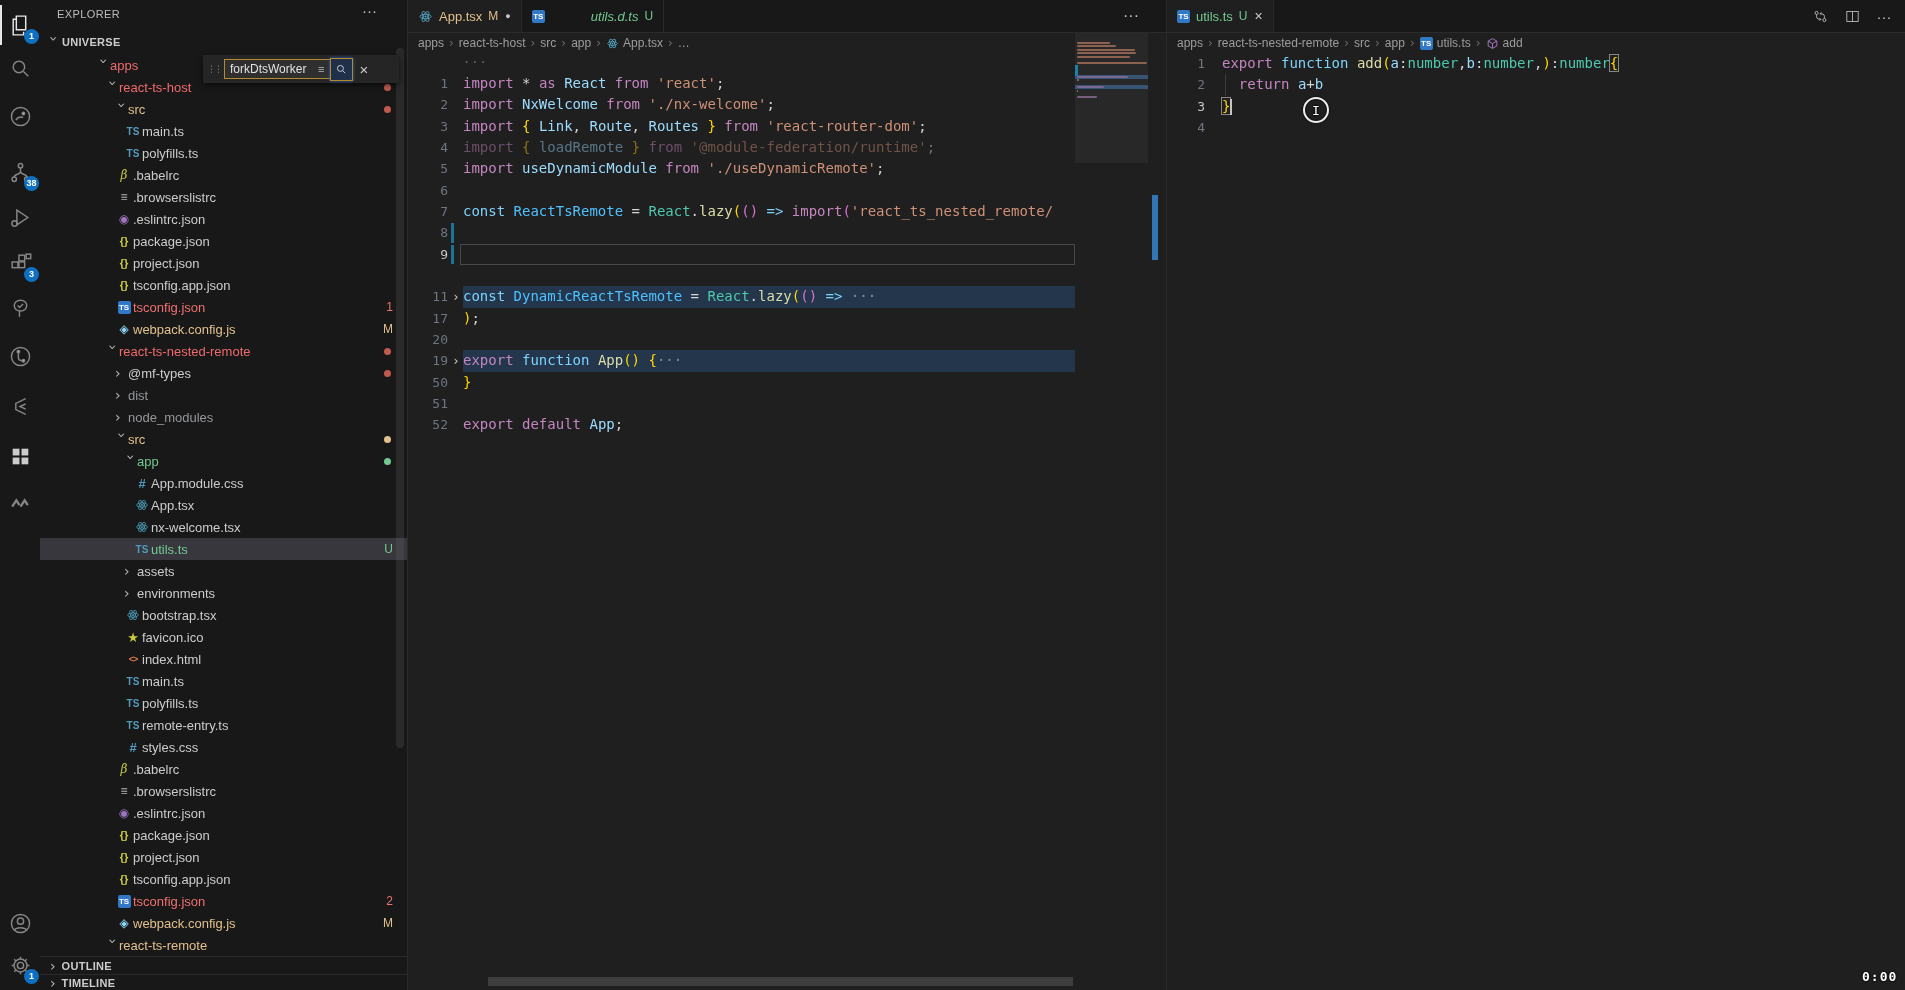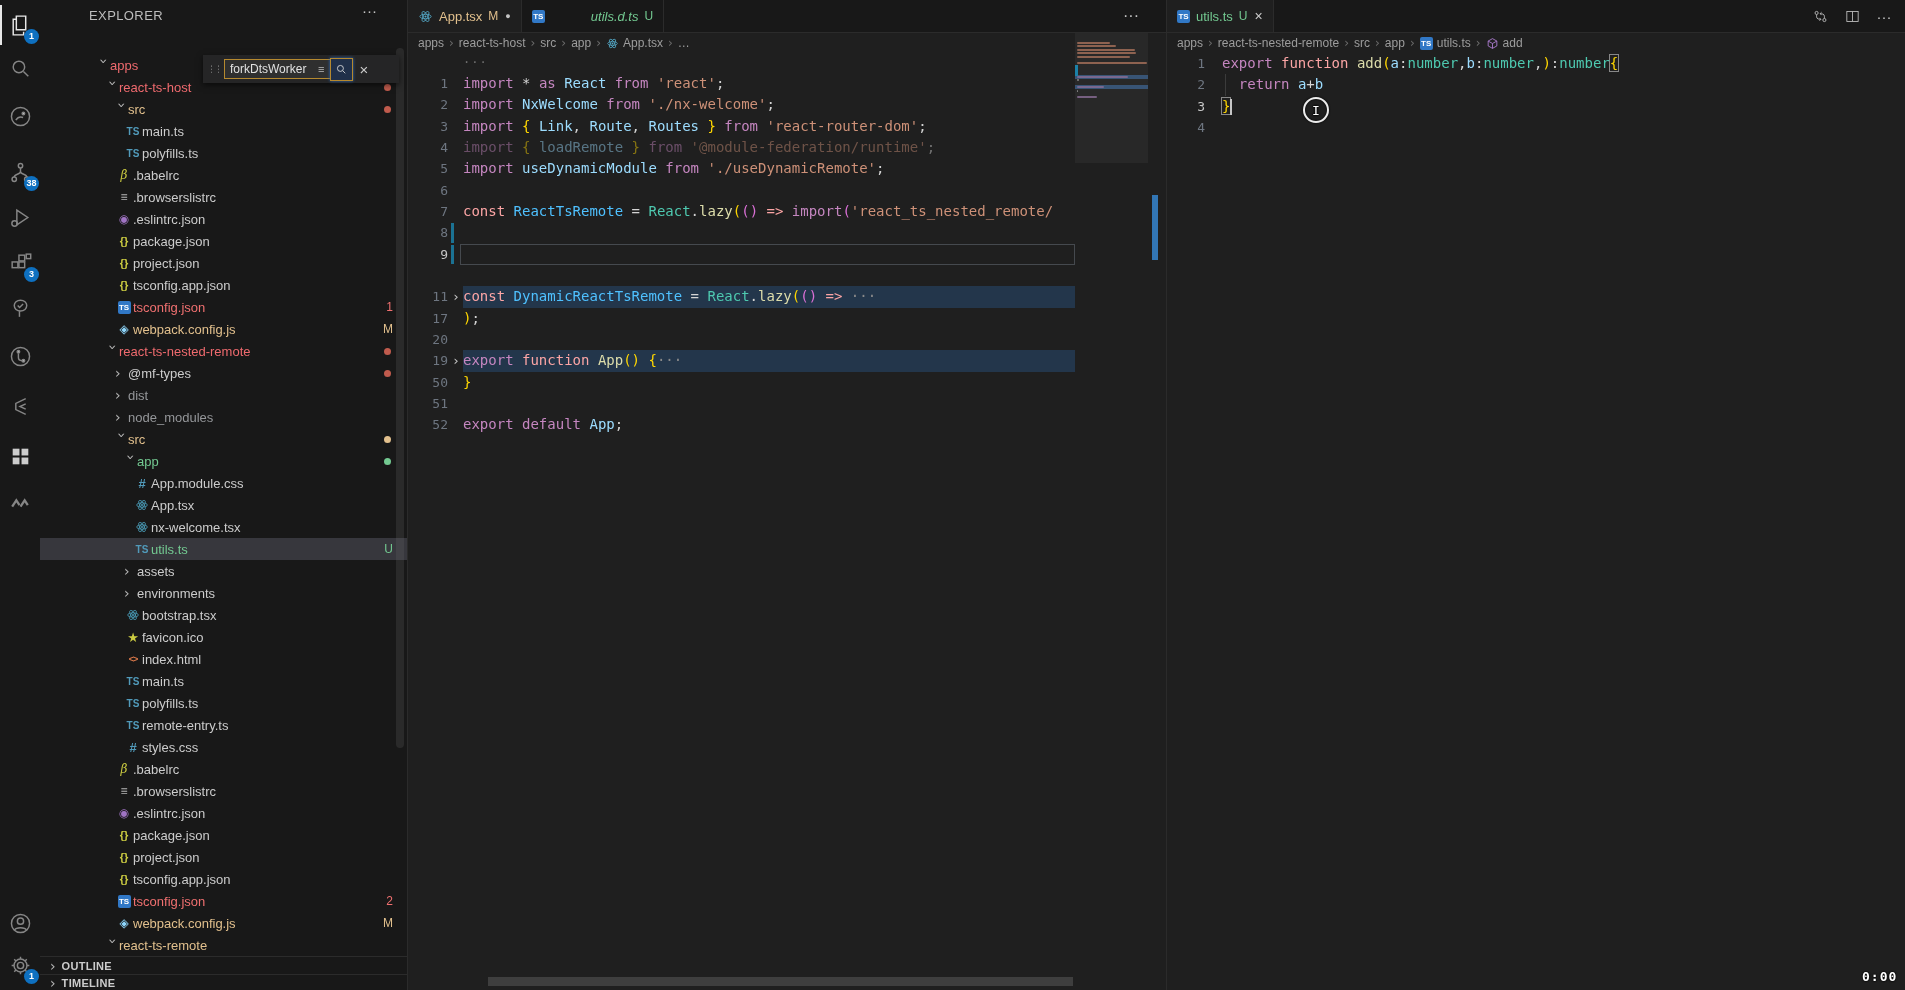--- a/index.html
+++ b/index.html
@@ -10,21 +10,21 @@
   #activitybar{position:absolute;left:0;top:0;width:40px;height:990px;background:#181818;border-right:1px solid #2b2b2b;}
   .ab-item{position:absolute;left:0;width:40px;height:40px;display:flex;align-items:center;justify-content:center;cursor:pointer;}
   .ab-item svg{width:25px;height:25px;stroke:#868686;fill:none;stroke-width:1.4;}
   .ab-item.active svg{stroke:#e7e7e7;}
   .ab-item.active{box-shadow:inset 2px 0 0 #e7e7e7;}
   .ab-badge{position:absolute;right:1px;bottom:1px;min-width:15px;height:15px;border-radius:9px;background:#0e70c0;color:#fff;
             font-size:9px;line-height:15px;text-align:center;padding:0 2px;box-sizing:border-box;font-weight:bold;}
   
   #sidebar{position:absolute;left:40px;top:0;width:368px;height:990px;background:#181818;border-right:1px solid #2b2b2b;box-sizing:border-box;}
   #sb-header{position:absolute;left:0;top:0;width:100%;height:30px;}
-  #sb-title{position:absolute;left:17px;top:8px;font-size:13px;color:#bdbdbd;letter-spacing:0.4px;margin-left:32px;}
+  #sb-title{position:absolute;left:17px;top:8px;font-size:11px;color:#bdbdbd;letter-spacing:0.4px;}
   #sb-more{position:absolute;right:30px;top:2px;font-size:15px;color:#c3c3c3;cursor:pointer;}
   #ws-row{position:absolute;left:0;top:30px;width:100%;height:24px;display:flex;align-items:center;cursor:pointer;}
   #ws-chev{margin-left:8px;width:12px;}
   #ws-label{font-size:11px;font-weight:bold;color:#cccccc;margin-left:2px;letter-spacing:0.3px;}
   .chev{display:inline-block;color:#b8b8b8;font-size:14px;line-height:10px;font-family:"DejaVu Sans",sans-serif;}
   .chev.exp{transform:rotate(90deg);}
   #tree{position:absolute;left:0;top:54px;width:100%;}
   .trow{position:absolute;left:0;width:100%;height:22px;display:flex;align-items:center;cursor:pointer;box-sizing:border-box;}
   .trow.selected{background:#37373d;}
   .trow .tlabel{font-size:13px;white-space:nowrap;}
@@ -79,21 +79,21 @@
   .code{position:absolute;left:0;top:53px;right:0;bottom:0;font-family:"DejaVu Sans Mono",monospace;font-size:14px;}
   .cline{position:absolute;left:0;height:22px;line-height:22px;white-space:pre;}
   .lnum{position:absolute;left:0;width:40px;text-align:right;color:#6e7681;font-size:13px;}
   .lnum.on{color:#c6c6c6;}
   .ctext{position:absolute;top:0;white-space:pre;}
   .fold-chev{position:absolute;color:#c8c8c8;font-size:13px;}
   .chg{position:absolute;width:3px;top:1px;bottom:1px;background:#1b81a8;opacity:0.85;}
   .hl-bg{position:absolute;top:0;height:22px;background:rgba(42,93,146,0.38);}
   .curbox{position:absolute;height:21px;border:1px solid #45494e;box-sizing:border-box;}
   .tk{white-space:pre;}
-  .tk-kw{color:#c586c0;} .tk-kw2{color:#fca5a5;} .tk-var{color:#9cdcfe;}
+  .tk-kw{color:#c586c0;} .tk-kw2{color:#7dd3fc;} .tk-var{color:#9cdcfe;}
   .tk-cvar{color:#4fc1ff;} .tk-type{color:#4ec9b0;} .tk-fn{color:#dcdcaa;}
   .tk-str{color:#ce9178;} .tk-brc{color:#ffd700;} .tk-brc2{color:#da70d6;}
   .tk-pun{color:#d4d4d4;} .tk-fold{color:#8a8a8a;}
   .tk-box{box-shadow:0 0 0 1px #888;}
   .dim-line{opacity:0.45;}
   .caret{display:inline-block;width:2px;height:16px;background:#c6c6c6;vertical-align:middle;margin-left:0px;}
   .guide{position:absolute;width:1px;top:0;height:22px;background:#3b3b3b;}
   .preline{position:absolute;color:#6f6f6f;font-size:12px;letter-spacing:1px;}
   
   #minimap{position:absolute;left:667px;top:33px;width:73px;height:300px;overflow:hidden;}
@@ -208,20 +208,24 @@
         </svg>
         <span class="ab-badge">1</span>
       </div>
     </div>
 
   <div id="sidebar">
     <div id="sb-header">
       <span id="sb-title">EXPLORER</span>
       <span id="sb-more">···</span>
     </div>
+    <div id="ws-row">
+      <span id="ws-chev" class="chev exp">›</span>
+      <span id="ws-label">UNIVERSE</span>
+    </div>
     <div id="tree">
         <div class="trow" style="top: 0px; padding-left: 57px;">
           <span class="chev tchev exp">›</span>
           <span class="tlabel" style="color: rgb(239, 106, 110);">apps</span>
         </div>
         <div class="trow" style="top: 22px; padding-left: 66px;">
           <span class="chev tchev exp">›</span>
           <span class="tlabel" style="color: rgb(239, 106, 110);">react-ts-host</span>
           <span class="t-dot" style="background: rgb(192, 91, 77);"></span>
         </div>

